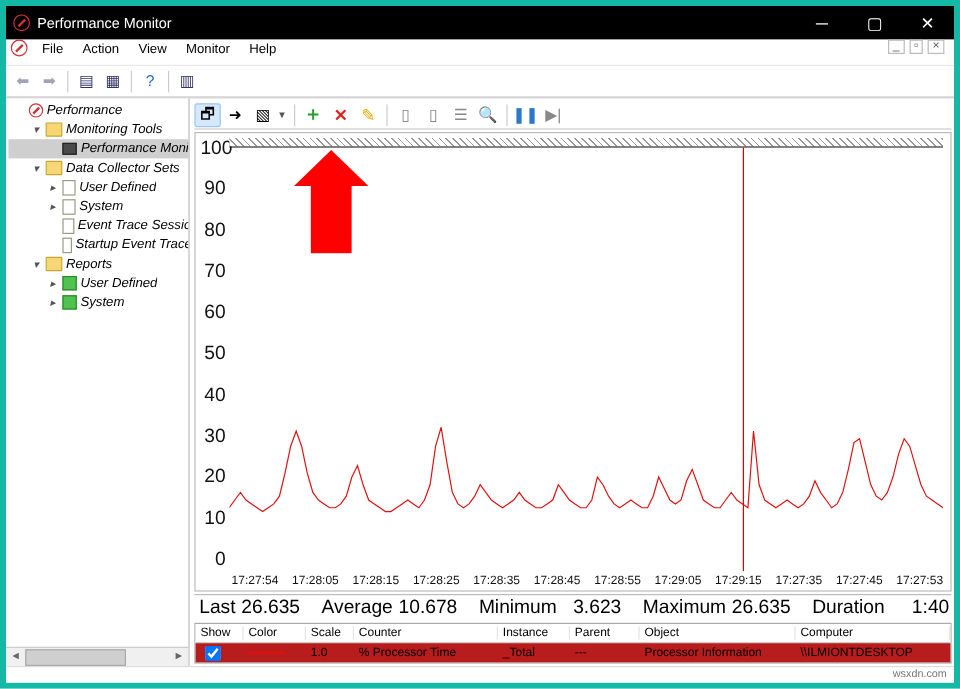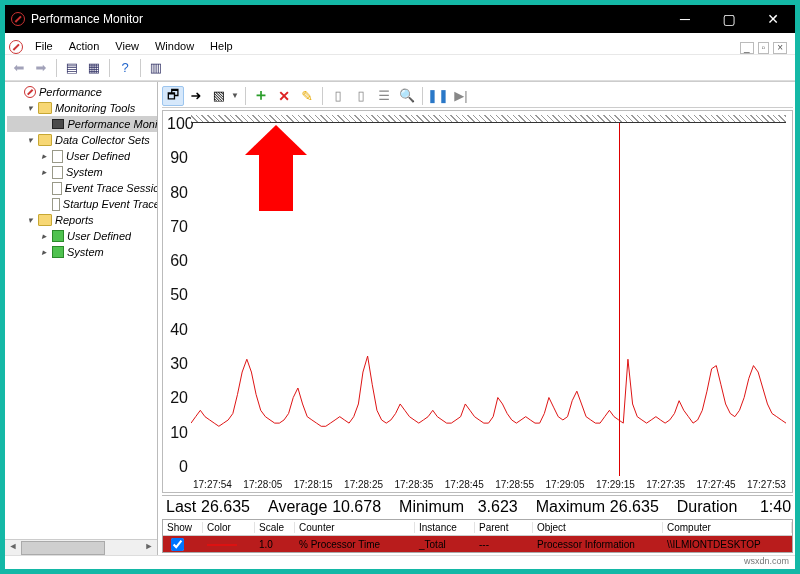--- a/index.html
+++ b/index.html
@@ -8,21 +8,21 @@
 
   
   .titlebar { height: 28px; background: #000; color: #fff; display: flex; align-items: center; padding: 0 0 0 6px; }
   .titlebar .app-icon { width: 14px; height: 14px; border: 1.5px solid #c33; border-radius: 50%; margin-right: 6px; position: relative; }
   .titlebar .app-icon::after { content: ""; position: absolute; width: 8px; height: 1.5px; background: #c33; top: 50%; left: 50%; transform: translate(-50%,-50%) rotate(-45deg); }
   .title-text { font-size: 12px; }
   .win-controls { margin-left: auto; display: flex; }
   .win-btn { width: 44px; height: 28px; display: flex; align-items: center; justify-content: center; color: #fff; font-size: 14px; }
 
   
-  .menubar { height: 22px; display: flex; align-items: flex-end; padding: 0 4px; background: #fff; border-bottom: 1px solid #e8e8e8; }
+  .menubar { height: 22px; display: flex; align-items: flex-start; padding: 0 4px; background: #fff; border-bottom: 1px solid #e8e8e8; }
   .menubar .app-icon { width: 14px; height: 14px; border: 1.5px solid #c33; border-radius: 50%; margin-right: 4px; position: relative; }
   .menubar .app-icon::after { content: ""; position: absolute; width: 8px; height: 1.5px; background: #c33; top: 50%; left: 50%; transform: translate(-50%,-50%) rotate(-45deg); }
   .menu-item { padding: 2px 8px; }
   .menu-right { margin-left: auto; display: flex; gap: 4px; padding-right: 4px; }
   .menu-right span { color: #555; font-size: 10px; border: 1px solid #bbb; padding: 0 3px; line-height: 10px; }
 
   
   .app-toolbar { height: 26px; display: flex; align-items: center; padding: 2px 4px; gap: 2px; border-bottom: 1px solid #ddd; }
   .tb-btn { width: 20px; height: 20px; display: flex; align-items: center; justify-content: center; font-size: 13px; color: #336; border: 1px solid transparent; border-radius: 2px; }
   .tb-btn.disabled { opacity: .45; }
@@ -114,21 +114,21 @@
       <div class="win-btn">▢</div>
       <div class="win-btn">✕</div>
     </div>
   </div>
 
   <div class="menubar">
     <div class="app-icon"></div>
     <div class="menu-item">File</div>
     <div class="menu-item">Action</div>
     <div class="menu-item">View</div>
-    <div class="menu-item">Window</div>
+    <div class="menu-item">Monitor</div>
     <div class="menu-item">Help</div>
     <div class="menu-right">
       <span>_</span>
       <span>▫</span>
       <span>×</span>
     </div>
   </div>
 
   <div class="app-toolbar">
     <div class="tb-btn disabled">⬅</div>

